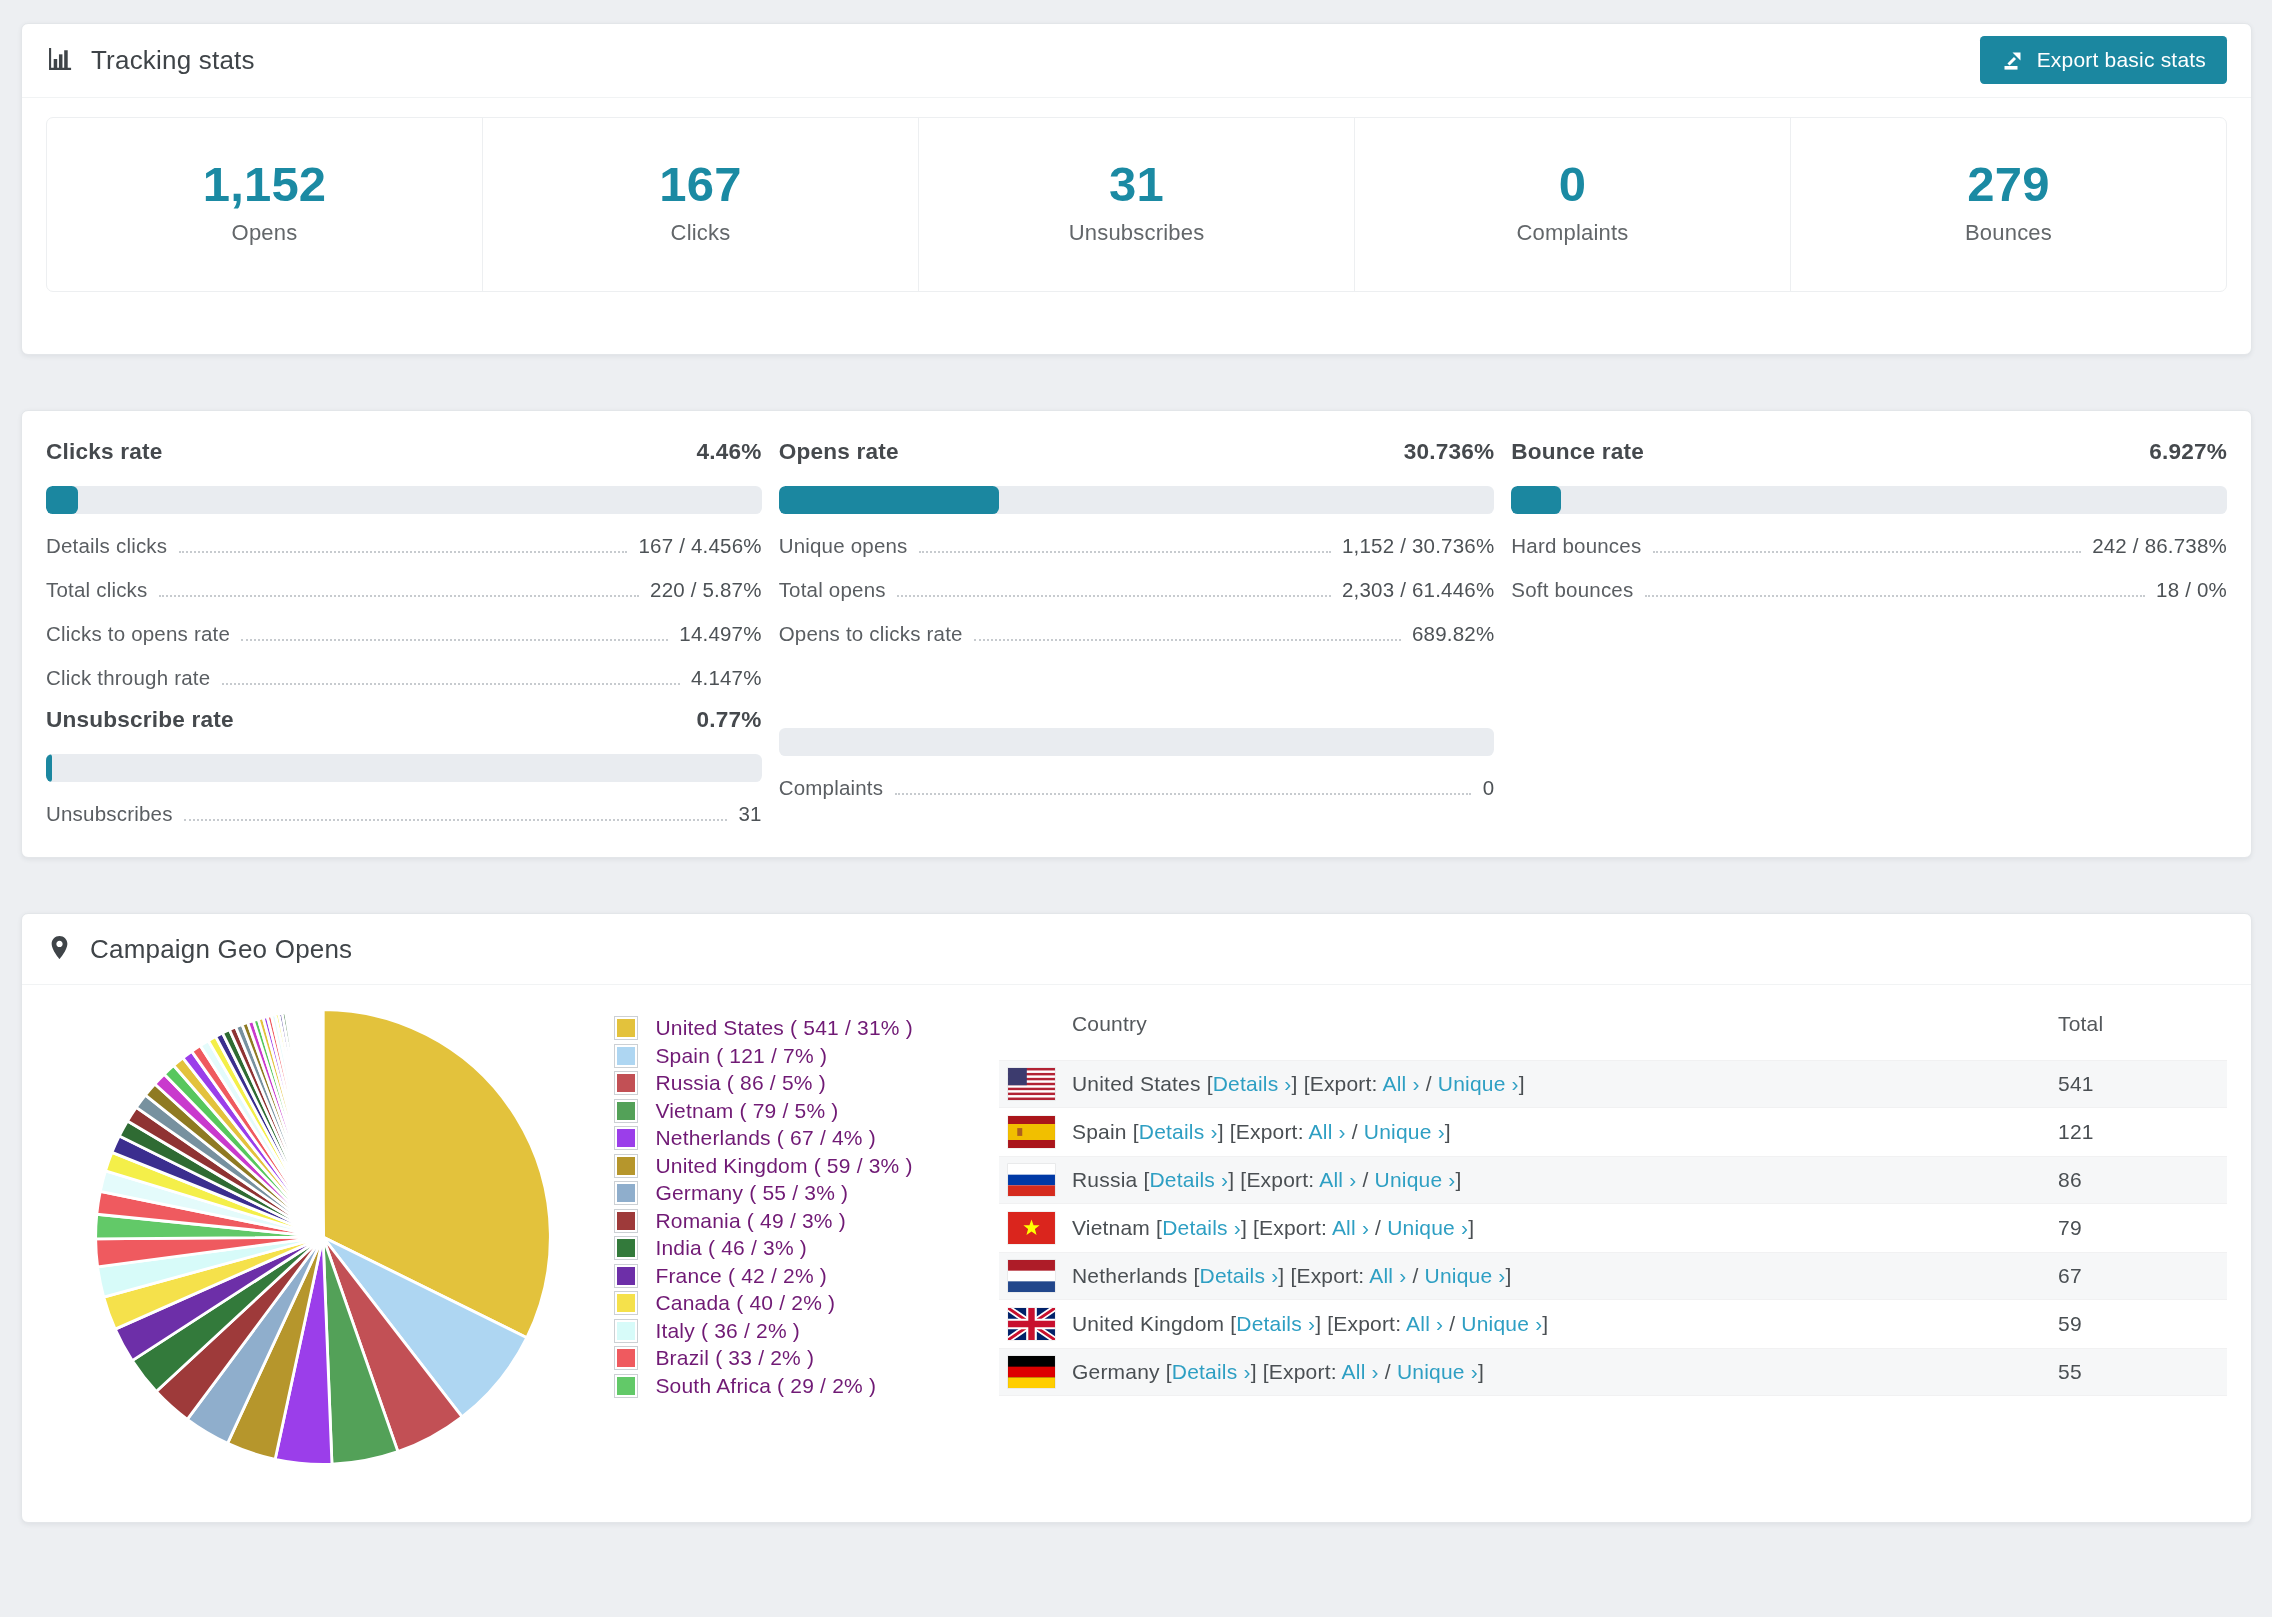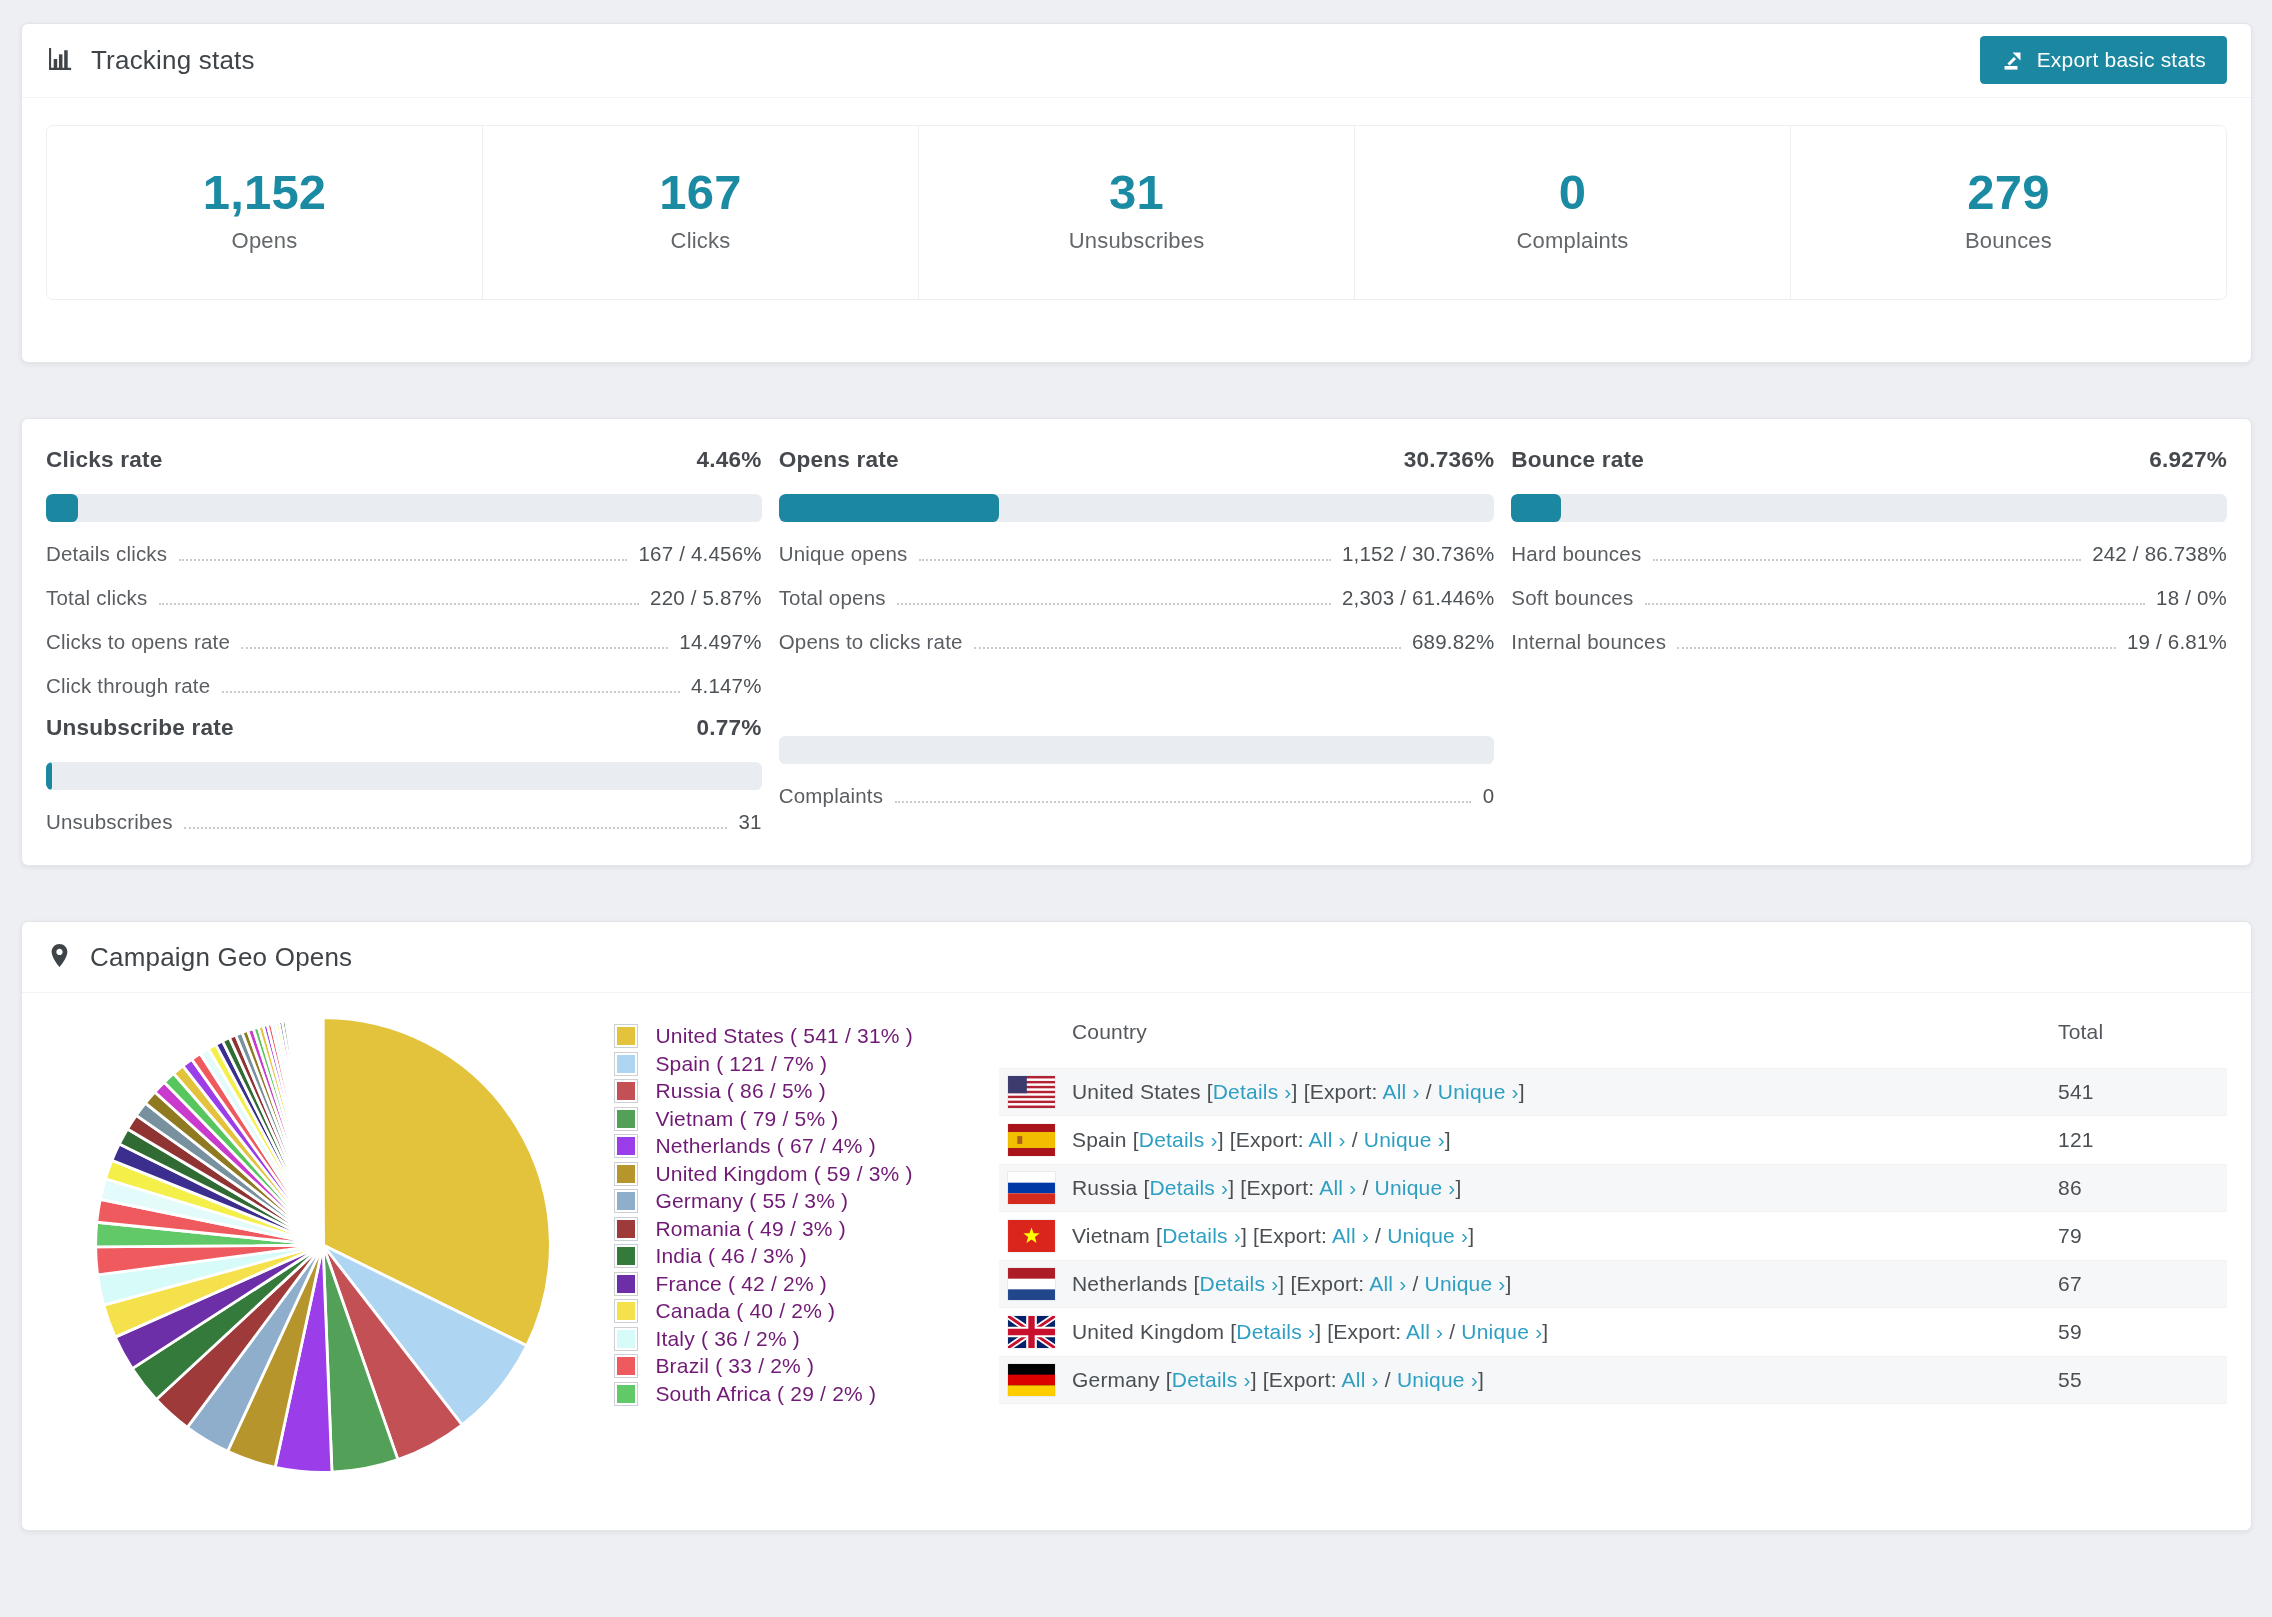--- a/index.html
+++ b/index.html
@@ -25,21 +25,21 @@
   .head-title svg { flex:none; }
 
   .btn-export {
     display:flex; align-items:center; gap:11.3px;
     background:#1b87a0; color:#fff; font-size:21px; letter-spacing:0.2px;
     border:none; border-radius:4.2px; height:48px; padding:0 21px; cursor:pointer;
     font-family:inherit;
   }
 
   
-  .stats-row { display:flex; margin:27px 24px 62px; border:1.4px solid #edeff1; border-radius:7px; }
+  .stats-row { display:flex; margin:19px 24px 62px; border:1.4px solid #edeff1; border-radius:7px; }
   .stat { flex:1; text-align:center; padding:41px 7px 45px; }
   .stat + .stat { border-left:1.4px solid #edeff1; }
   .stat-value { font-size:49px; font-weight:700; color:#1b8aa3; line-height:1.05; }
   .stat-label { margin-top:10px; font-size:22px; color:#63676a; }
 
   
   .rates-grid { display:grid; grid-template-columns:repeat(3,1fr); column-gap:45px; row-gap:47px; padding:28px 24px 31px;gap:17px; }
   .rate-head { display:flex; justify-content:space-between; align-items:baseline; }
   .rate-title, .rate-value { font-size:22.6px; font-weight:700; color:#45494d; }
   .bar { margin-top:21px; height:28px; background:#e9ecf0; border-radius:6.4px; overflow:hidden; }
@@ -192,25 +192,20 @@
           <div class="rate-rows">
             <div class="rate-row">
               <span class="rr-label">Hard bounces</span>
               <span class="rr-leader"></span>
               <span class="rr-value">242 / 86.738%</span>
             </div>
             <div class="rate-row">
               <span class="rr-label">Soft bounces</span>
               <span class="rr-leader"></span>
               <span class="rr-value">18 / 0%</span>
-            </div>
-            <div class="rate-row">
-              <span class="rr-label">Internal bounces</span>
-              <span class="rr-leader"></span>
-              <span class="rr-value">19 / 6.81%</span>
             </div>
           </div>
         </div>
         <div class="rate">
           <div class="rate-head">
             <span class="rate-title">Unsubscribe rate</span>
             <span class="rate-value">0.77%</span>
           </div>
           <div class="bar">
             <div class="bar-fill" style="width: 0.77%;"></div>

